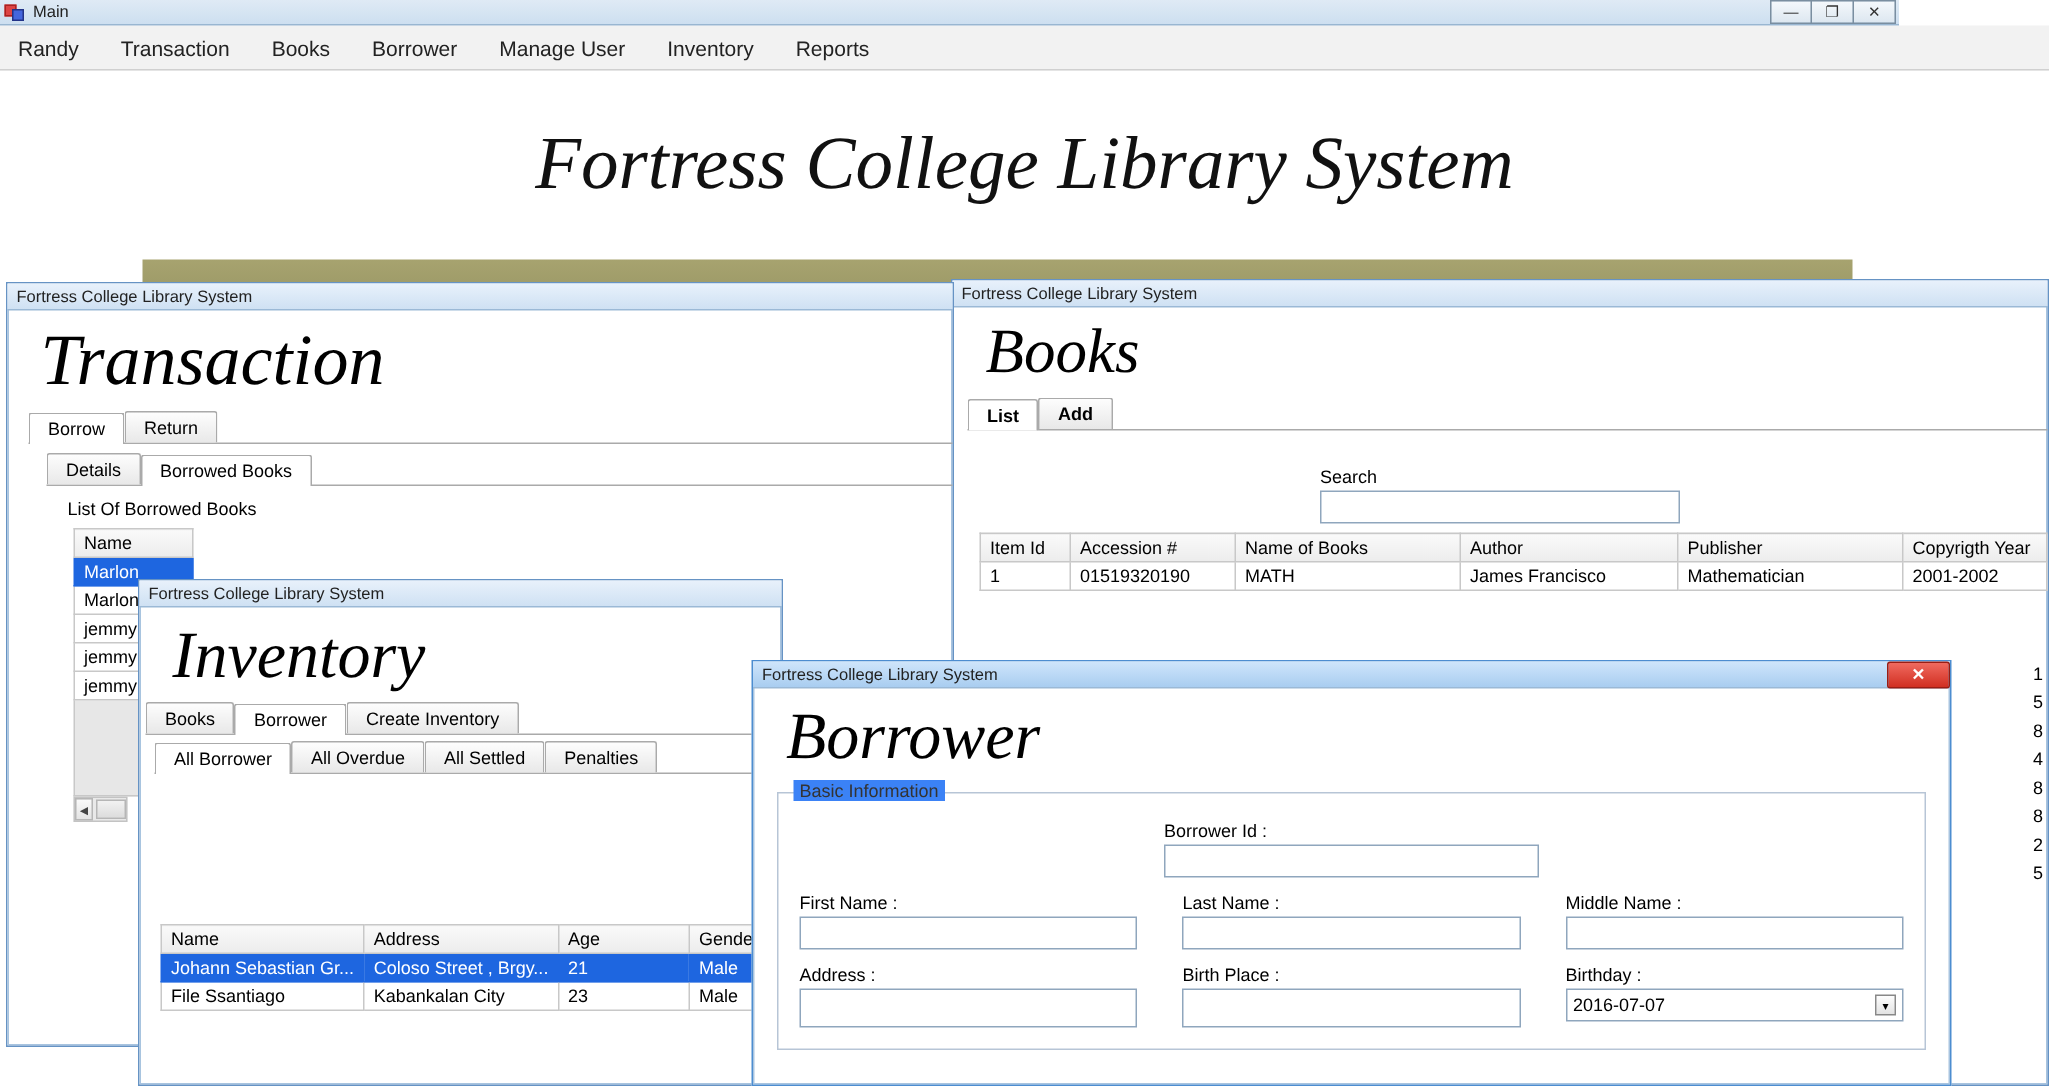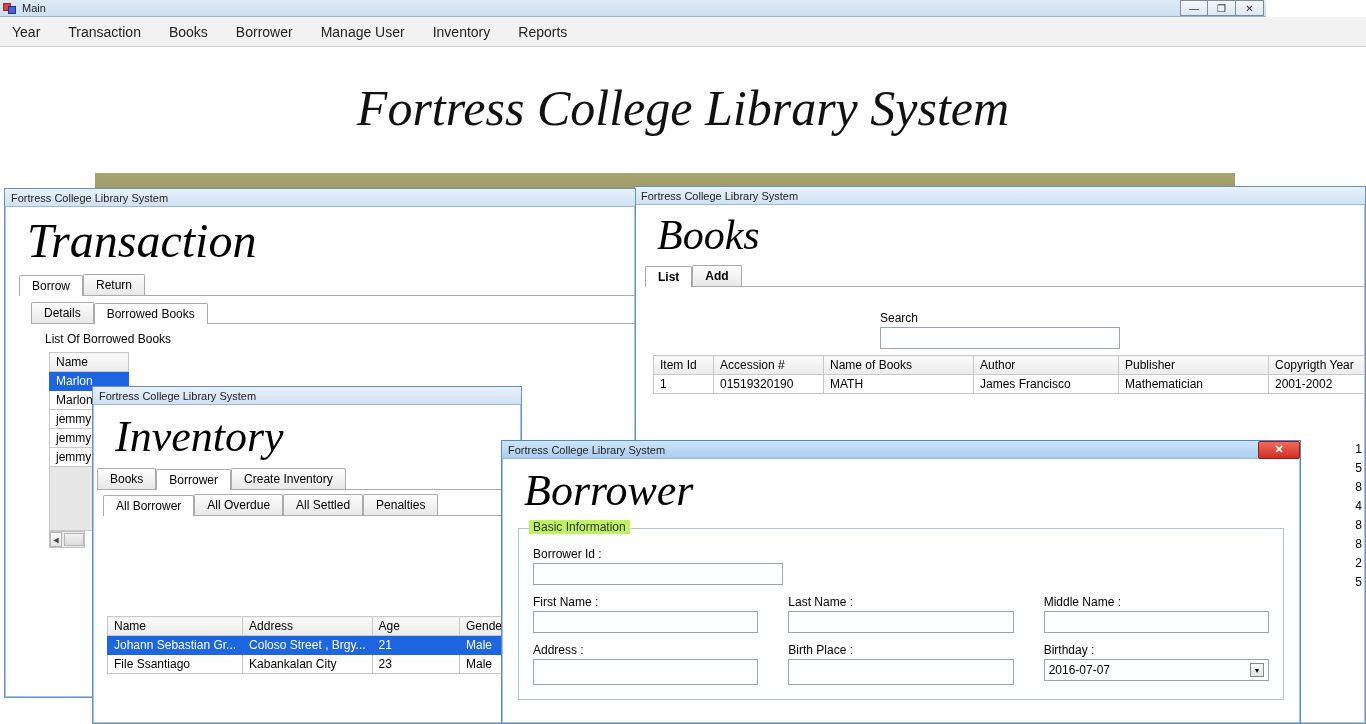--- a/index.html
+++ b/index.html
@@ -137,24 +137,24 @@
   tr.selected td { background:#1e66e0; color:#fff; border-color:#1e66e0; }
   
   .fieldset {
     border:1px solid #b7c5d6;
     margin: 6px 16px 0 16px;
     padding: 8px 14px 14px 14px;
     position:relative;
   }
   .fieldset .legend {
     position:absolute; top:-9px; left:10px;
-    background:#bef264; padding:0 4px;
+    background:#3b82f6; padding:0 4px;
     font-size:12px; color:#333;
   }
-  .form-row { display:flex; gap:30px; margin-top:10px;}
+  .form-row { display:flex; gap:30px; margin-top:10px;justify-content:center;}
   .form-col { flex:1; }
   .form-col label { display:block; font-size:12px; margin-bottom:2px;}
   .txt {
     height:22px; width:100%;
     border:1px solid #8fa6bd;
     background:#fff;
     padding:2px 4px;
     font-size:12px;
   }
   .txt.wide { height:26px; }
@@ -217,21 +217,21 @@
   <span class="app-icon"></span>
   <span class="title">Main</span>
   <div class="window-controls">
     <div class="win-btn">—</div>
     <div class="win-btn">❐</div>
     <div class="win-btn">✕</div>
   </div>
 </div>
 
 <div class="menubar">
-  <span>Year</span>
+  <span>Randy</span>
   <span>Transaction</span>
   <span>Books</span>
   <span>Borrower</span>
   <span>Manage User</span>
   <span>Inventory</span>
   <span>Reports</span>
 </div>
 
 <div class="main-title">Fortress College Library System</div>
 

